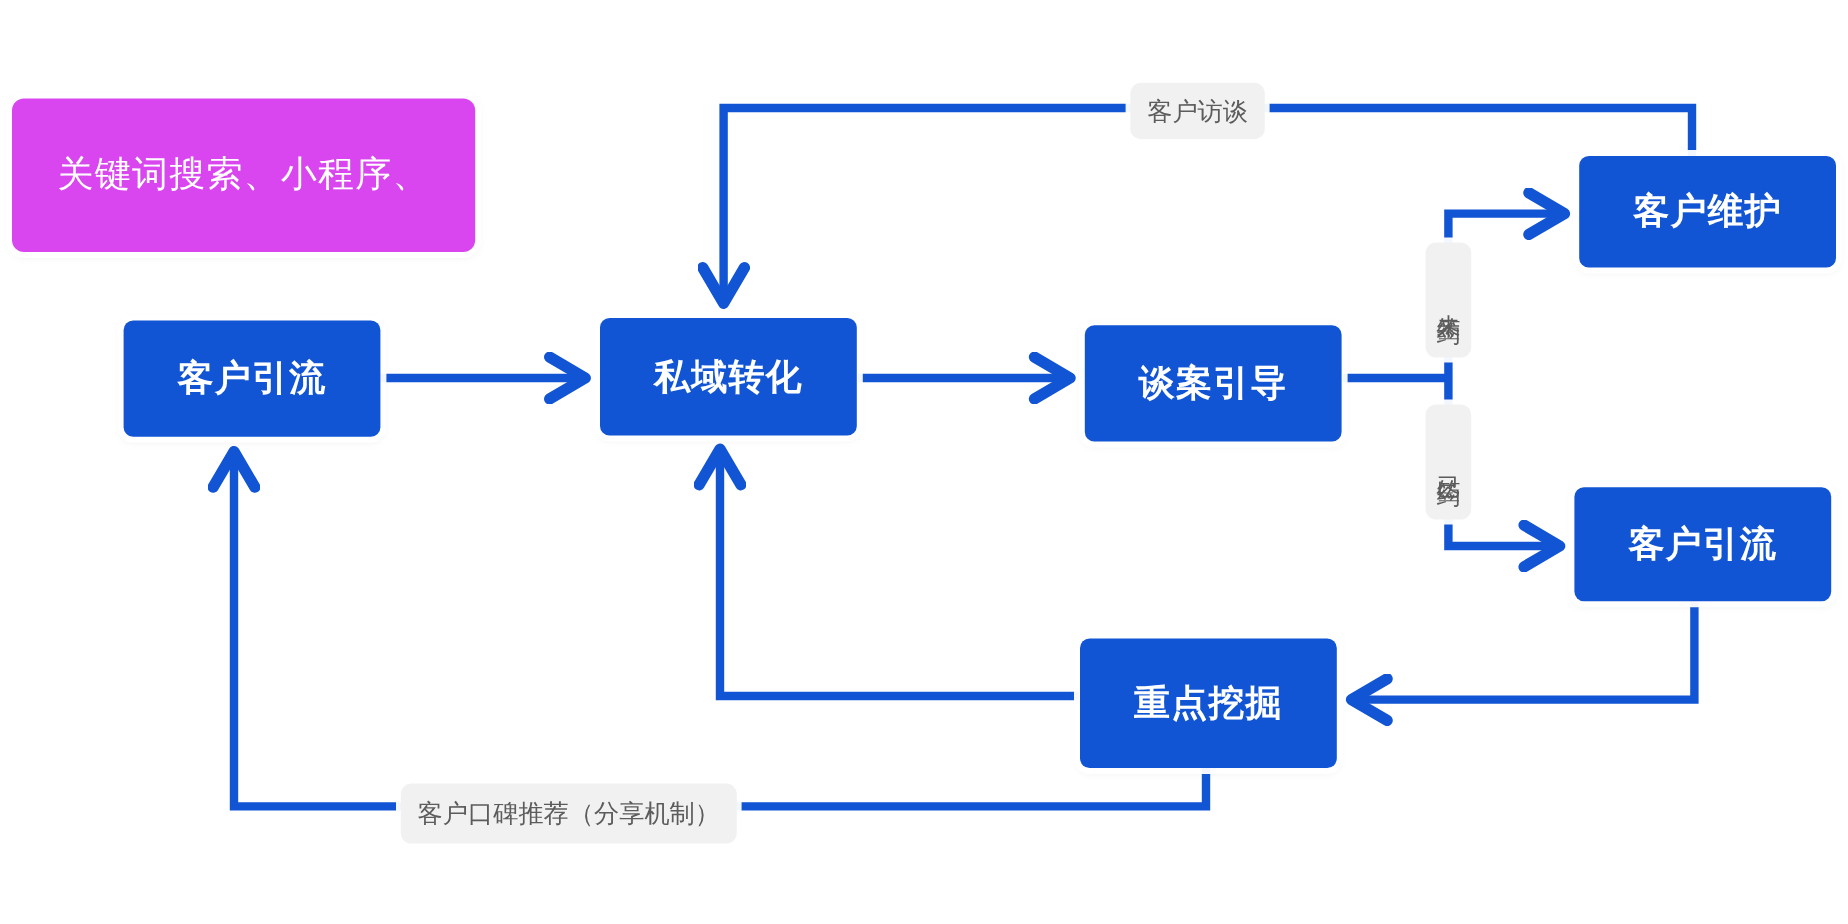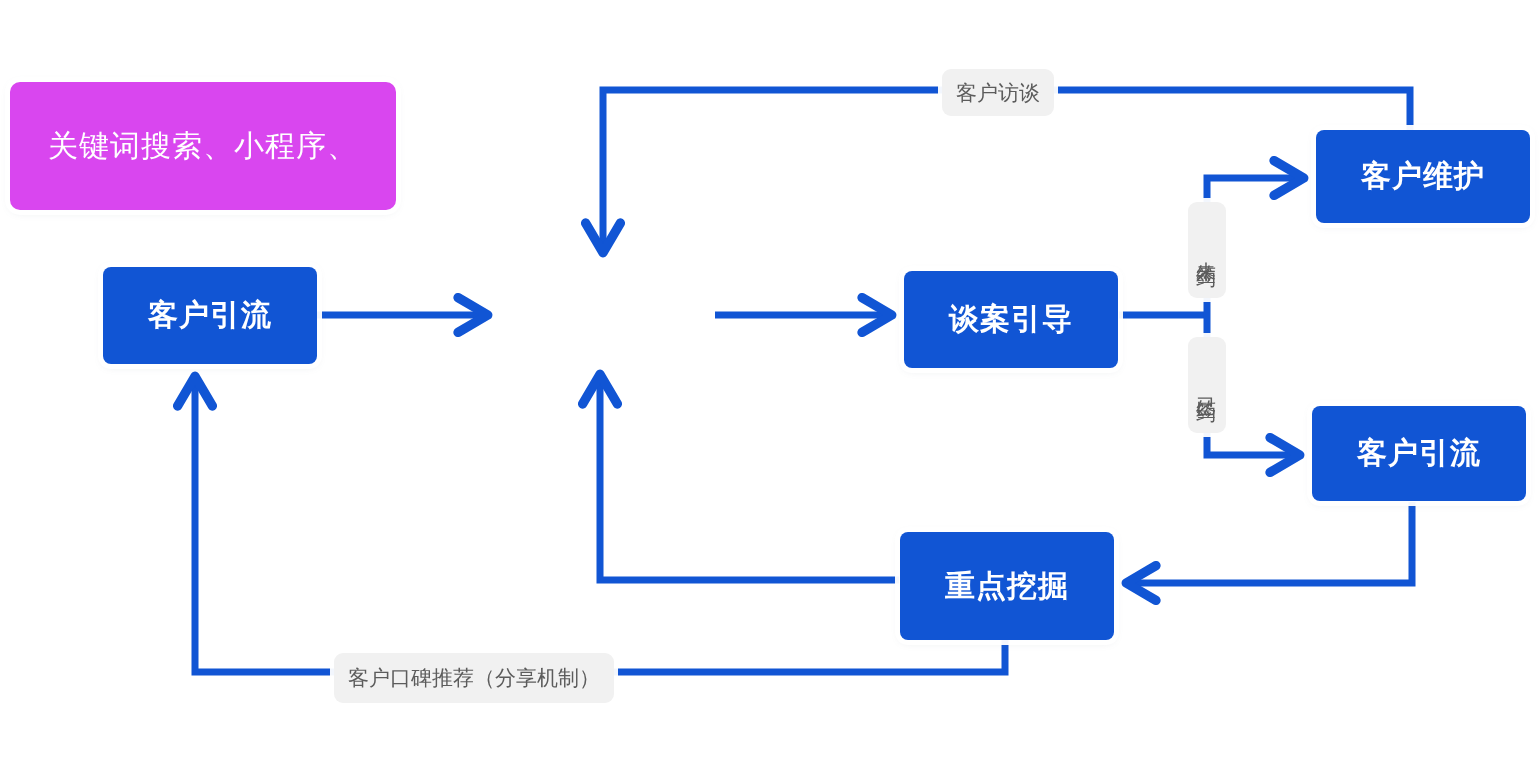--- a/index.html
+++ b/index.html
@@ -110,20 +110,21 @@
   </svg>
 
   <div class="node source" style="left:10px; top:82px; width:386px; height:128px;">
     <div>
       <div>关键词搜索、小程序、</div>
     </div>
   </div>
 
   <div class="node process" style="left:103px; top:267px; width:214px; height:97px;">客户引流</div>
 
+  <div class="node process" style="left:500px; top:265px; width:214px; height:98px;">私域转化</div>
 
   <div class="node process" style="left:904px; top:271px; width:214px; height:97px;">谈案引导</div>
 
   <div class="node process" style="left:1316px; top:130px; width:214px; height:93px;">客户维护</div>
 
   <div class="node process" style="left:1312px; top:406px; width:214px; height:95px;">客户引流</div>
 
   <div class="node process" style="left:900px; top:532px; width:214px; height:108px;">重点挖掘</div>
 
   <div class="edge-label horizontal" style="left:942px; top:69px; height:47px;">客户访谈</div>

